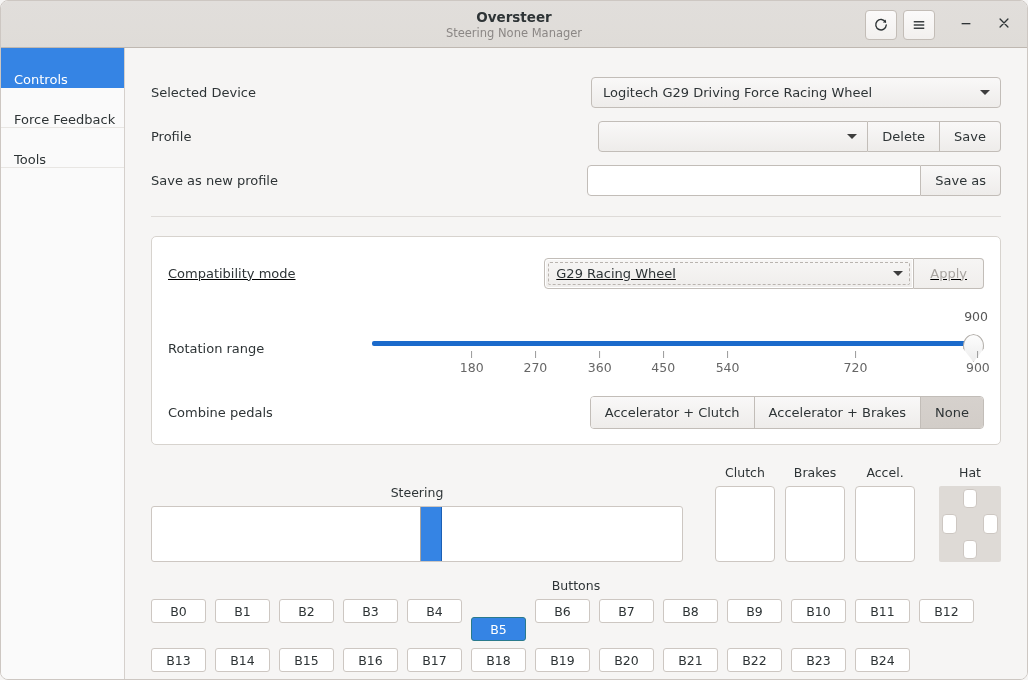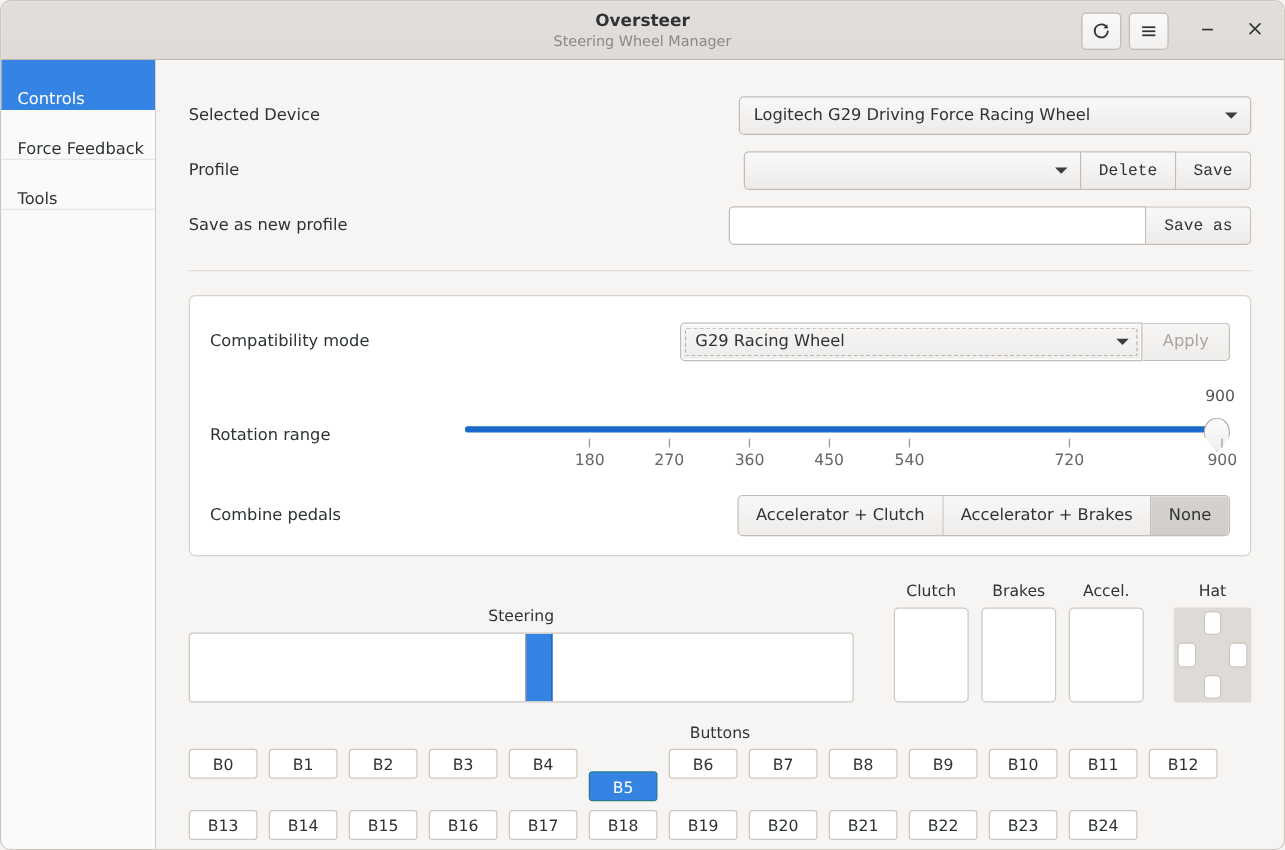--- a/index.html
+++ b/index.html
@@ -166,21 +166,20 @@
     height: 31px;
     border: 1px solid #c2bdb8;
     border-left: none;
     background: linear-gradient(180deg, #f9f8f8 0%, #eeecea 100%);
     font-size: 13px;
     color: #2e3436;
     padding: 0 14px;
     display: flex;
     align-items: center;
     cursor: pointer;
-    font-family: Liberation Mono, monospace;
   }
   .pg-btn.last { border-radius: 0 4px 4px 0; }
 
   .saveas-group { display: flex; margin-left: auto; }
   .text-input {
     width: 334px;
     height: 31px;
     border: 1px solid #c2bdb8;
     border-radius: 4px 0 0 4px;
     background: #ffffff;
@@ -438,21 +437,21 @@
     margin-top: 18px;
   }
 </style>
 </head>
 <body>
 
 <div id="app">
 
   <div class="titlebar">
     <div class="title-main">Oversteer</div>
-    <div class="title-sub">Steering Wheel Manager</div>
+    <div class="title-sub">Steering None Manager</div>
 
     <div class="tb-buttons">
       <div class="tb-btn">
         <span>
           <svg width="14" height="14" viewBox="0 0 16 16">
             <path d="M13.2 4.6A6 6 0 1 0 14 8" fill="none" stroke="#2e3436" stroke-width="1.6" stroke-linecap="round"></path>
             <path d="M13.6 1.6 L13.6 5.2 L10 5.2 Z" fill="#2e3436"></path>
           </svg>
         </span>
       </div>
@@ -523,21 +522,21 @@
         <div class="saveas-group">
           <input class="text-input" type="text" placeholder="" style="">
           <div class="pg-btn last">Save as</div>
         </div>
       </div>
 
       <div class="hr"></div>
 
       <div class="panel">
 
-        <div class="panel-row" style="height:72px;">
+        <div class="panel-row" style="height:72px;text-decoration:underline;">
           <div class="panel-label">Compatibility mode</div>
           <div class="compat-wrap">
             <div class="combo compat-combo">
               <span>G29 Racing Wheel</span>
               <span class="arrow"></span>
             </div>
             <div class="apply-btn">Apply</div>
           </div>
         </div>
 

